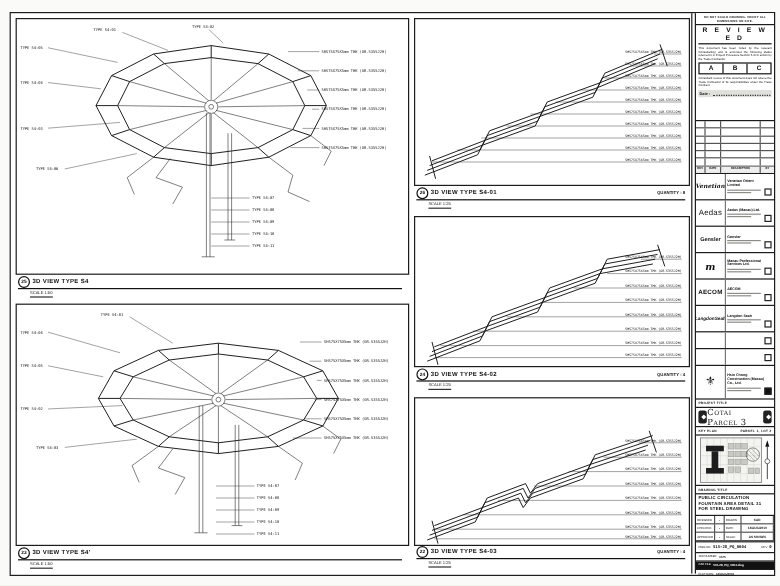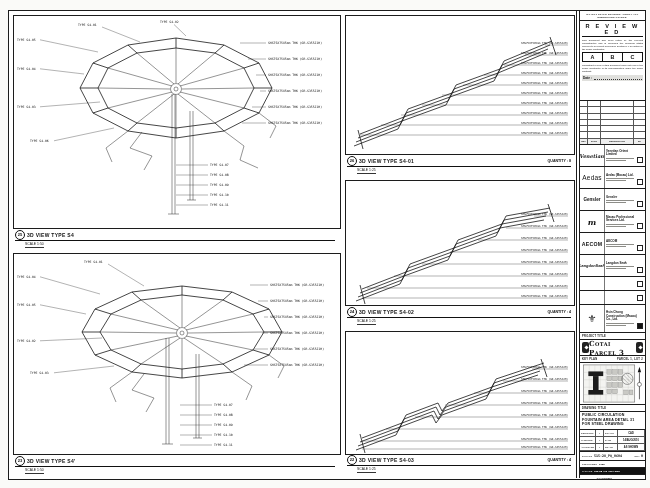--- a/index.html
+++ b/index.html
@@ -47,21 +47,21 @@
   .cbox{position:absolute;right:2px;bottom:3px;width:4px;height:4px;border:.7px solid #222;background:#fff;}
   .cbox.filled{background:#111;}
   .lg-ven{font-family:"DejaVu Serif",serif;font-style:italic;font-weight:bold;font-size:5px;}
   .lg-aedas{font-size:6.5px;letter-spacing:.2px;}
   .lg-gensler{font-weight:bold;font-size:4.6px;}
   .lg-m{font-family:"DejaVu Serif",serif;font-weight:bold;font-style:italic;font-size:8px;}
   .lg-aecom{font-weight:900;font-size:5.2px;letter-spacing:.2px;}
   .lg-ls{font-weight:bold;font-size:3.9px;font-style:italic;}
   .lg-hc{font-size:10px;line-height:10px;}
   .strip{height:7px;display:flex;align-items:center;justify-content:space-between;padding:0 2px;font-size:2.6px;font-weight:bold;letter-spacing:.3px;}
-  .banner{height:16px;display:flex;align-items:center;justify-content:space-between;padding:0 2px;font-weight:bold;}
+  .banner{height:16px;display:flex;align-items:center;justify-content:space-between;padding:0 2px;}
   .btext{font-family:"DejaVu Serif",serif;font-variant:small-caps;font-size:7px;letter-spacing:.4px;}
   .emblem{width:9px;height:11px;background:#222;border-radius:2px;position:relative;}
   .emblem::after{content:"";position:absolute;left:3px;top:3.5px;width:3px;height:3px;background:#fff;transform:rotate(45deg);}
   .keymap{height:42px;padding:1px;}
   .keymap svg{width:100%;height:100%;display:block;}
   .dtitle{height:18px;padding:1px 2px;}
   .dtitle div{font-size:3.6px;font-weight:bold;line-height:4.6px;letter-spacing:.2px;}
   .itable{height:22px;display:grid;grid-template-columns:16px 8px 14px 1fr;grid-auto-rows:1fr;}
   .itable span{border-right:.5px solid #555;border-bottom:.5px solid #555;font-size:2.4px;display:flex;align-items:center;padding-left:1px;}
   .itable span.v{font-weight:bold;font-size:2.6px;justify-content:center;padding-left:0;}

